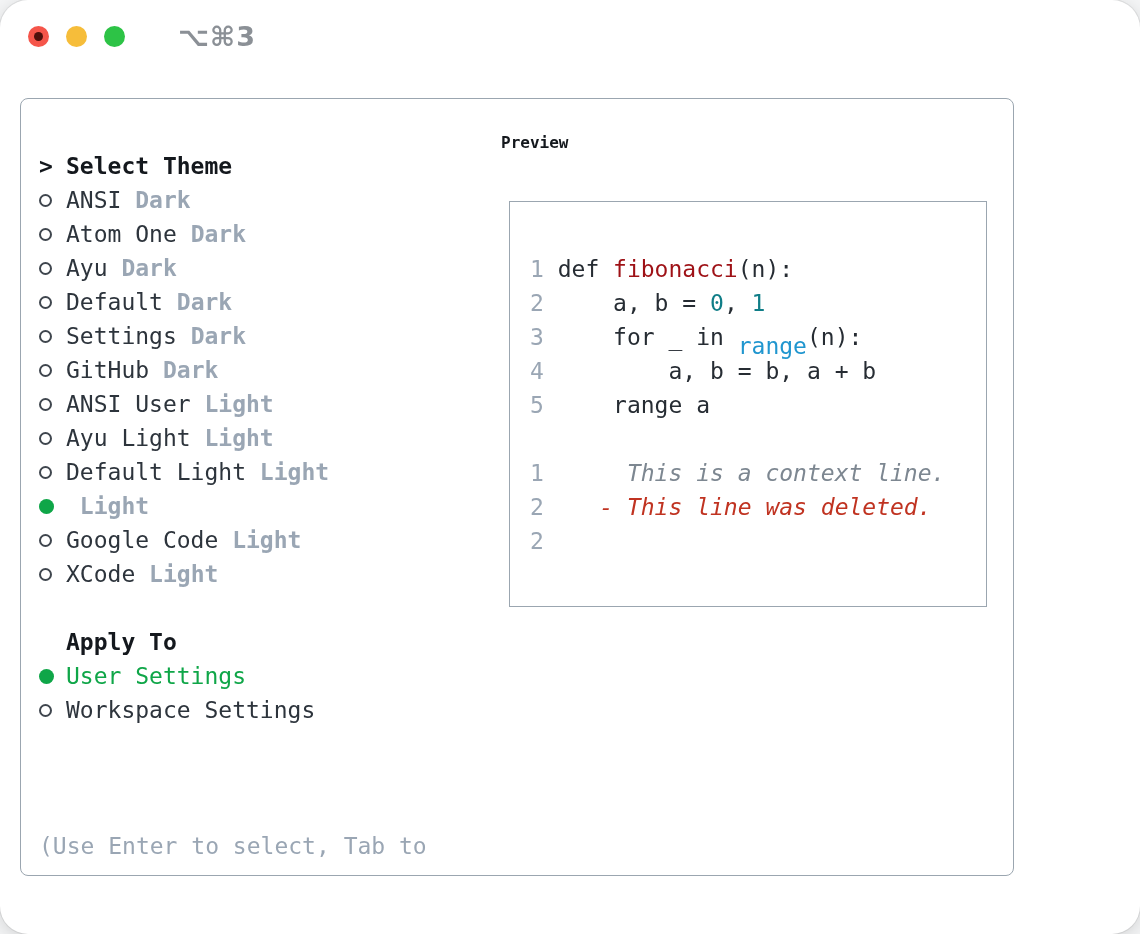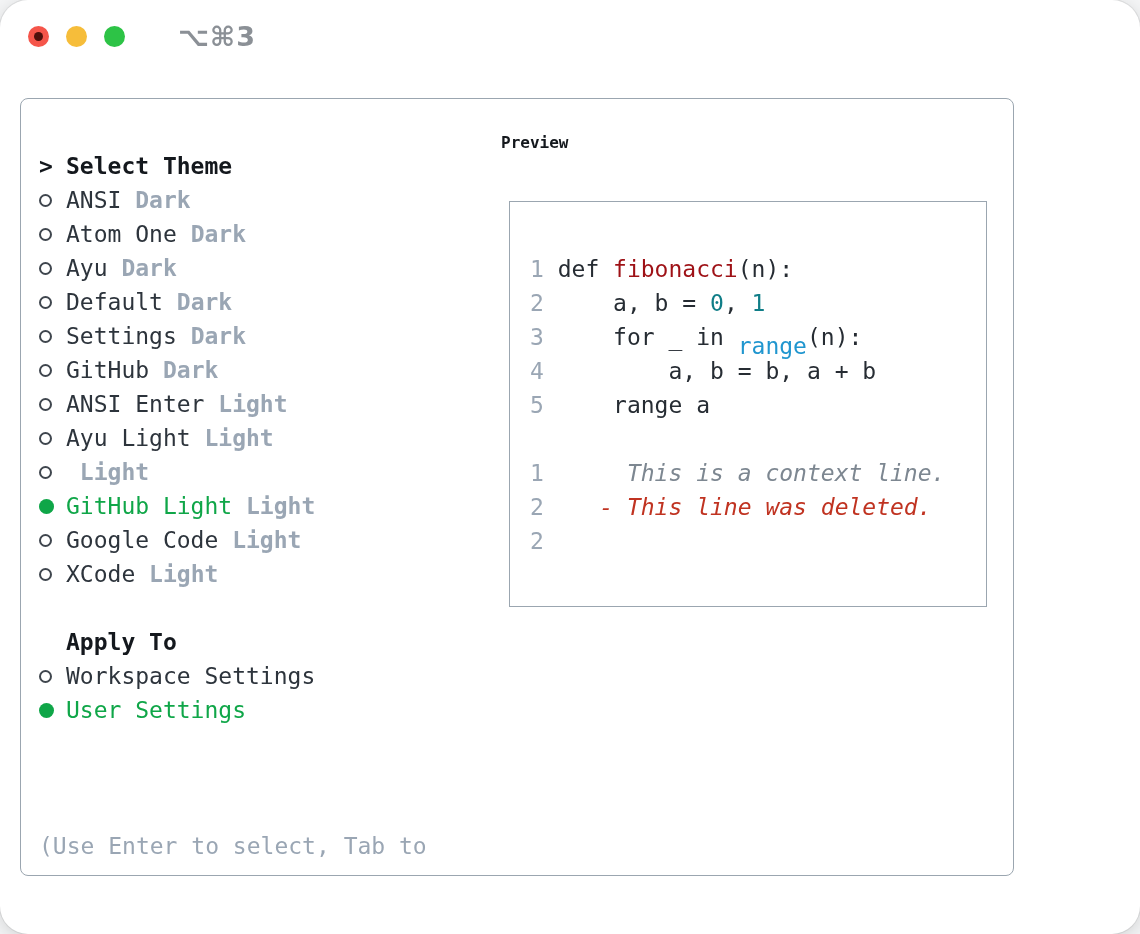--- a/index.html
+++ b/index.html
@@ -107,35 +107,35 @@
     <span class="name">Settings</span>
     <span class="variant">Dark</span>
   </div>
           <div class="row theme-row">
     <span class="marker"><span class="bullet"></span></span>
     <span class="name">GitHub</span>
     <span class="variant">Dark</span>
   </div>
           <div class="row theme-row">
     <span class="marker"><span class="bullet"></span></span>
-    <span class="name">ANSI Enter</span>
+    <span class="name">ANSI User</span>
     <span class="variant">Light</span>
   </div>
           <div class="row theme-row">
     <span class="marker"><span class="bullet"></span></span>
     <span class="name">Ayu Light</span>
     <span class="variant">Light</span>
   </div>
           <div class="row theme-row">
     <span class="marker"><span class="bullet"></span></span>
+    <span class="name">Default Light</span>
     <span class="variant">Light</span>
   </div>
           <div class="row theme-row selected">
     <span class="marker"><span class="bullet"></span></span>
-    <span class="name">GitHub Light</span>
     <span class="variant">Light</span>
   </div>
           <div class="row theme-row">
     <span class="marker"><span class="bullet"></span></span>
     <span class="name">Google Code</span>
     <span class="variant">Light</span>
   </div>
           <div class="row theme-row">
     <span class="marker"><span class="bullet"></span></span>
     <span class="name">XCode</span>
@@ -143,27 +143,27 @@
   </div>
         </div>
 
       <div class="row spacer"></div>
 
       <div class="row">
         <span class="h indent">Apply To</span>
       </div>
 
       <div id="apply-rows">
+          <div class="row apply-row selected">
+    <span class="marker"><span class="bullet"></span></span>
+    <span class="label">User Settings</span>
+  </div>
           <div class="row apply-row">
     <span class="marker"><span class="bullet"></span></span>
     <span class="label">Workspace Settings</span>
-  </div>
-          <div class="row apply-row selected">
-    <span class="marker"><span class="bullet"></span></span>
-    <span class="label">User Settings</span>
   </div>
         </div>
 
       <div class="row spacer"></div>
 
       <div class="hint">
         <div>(Use Enter to select, Tab to</div>
         <div>change focus)</div>
       </div>
     </div>

